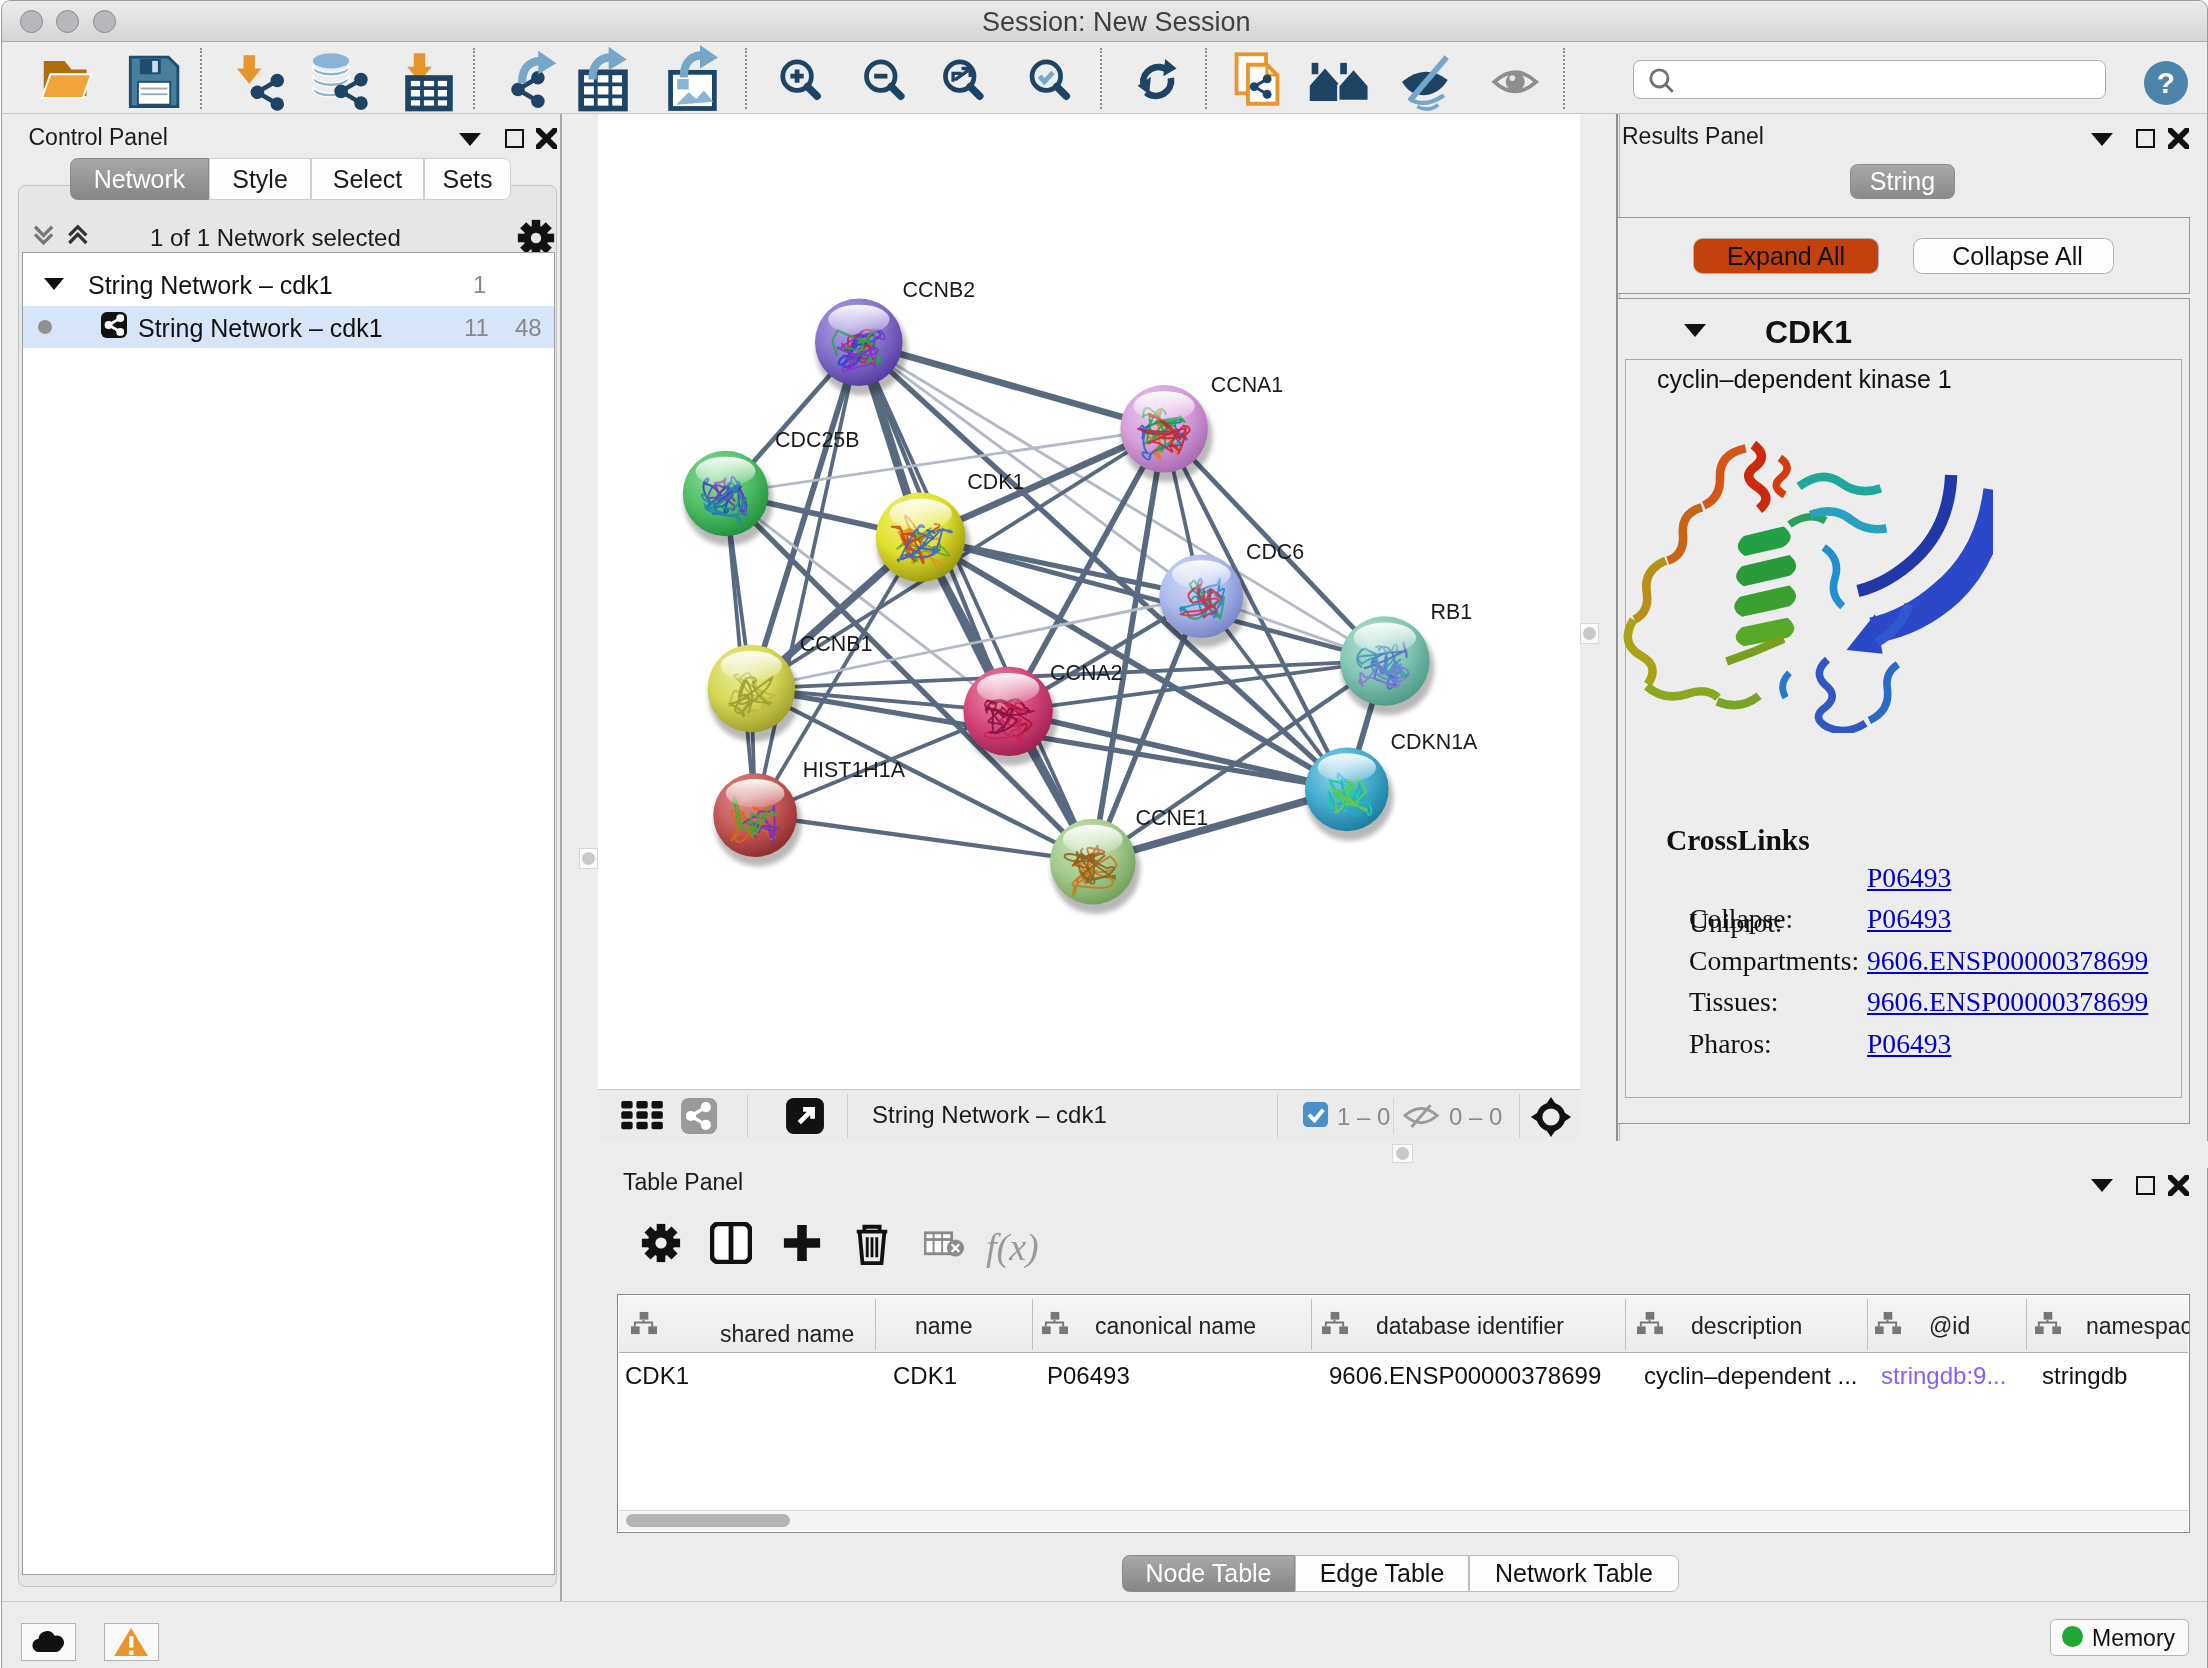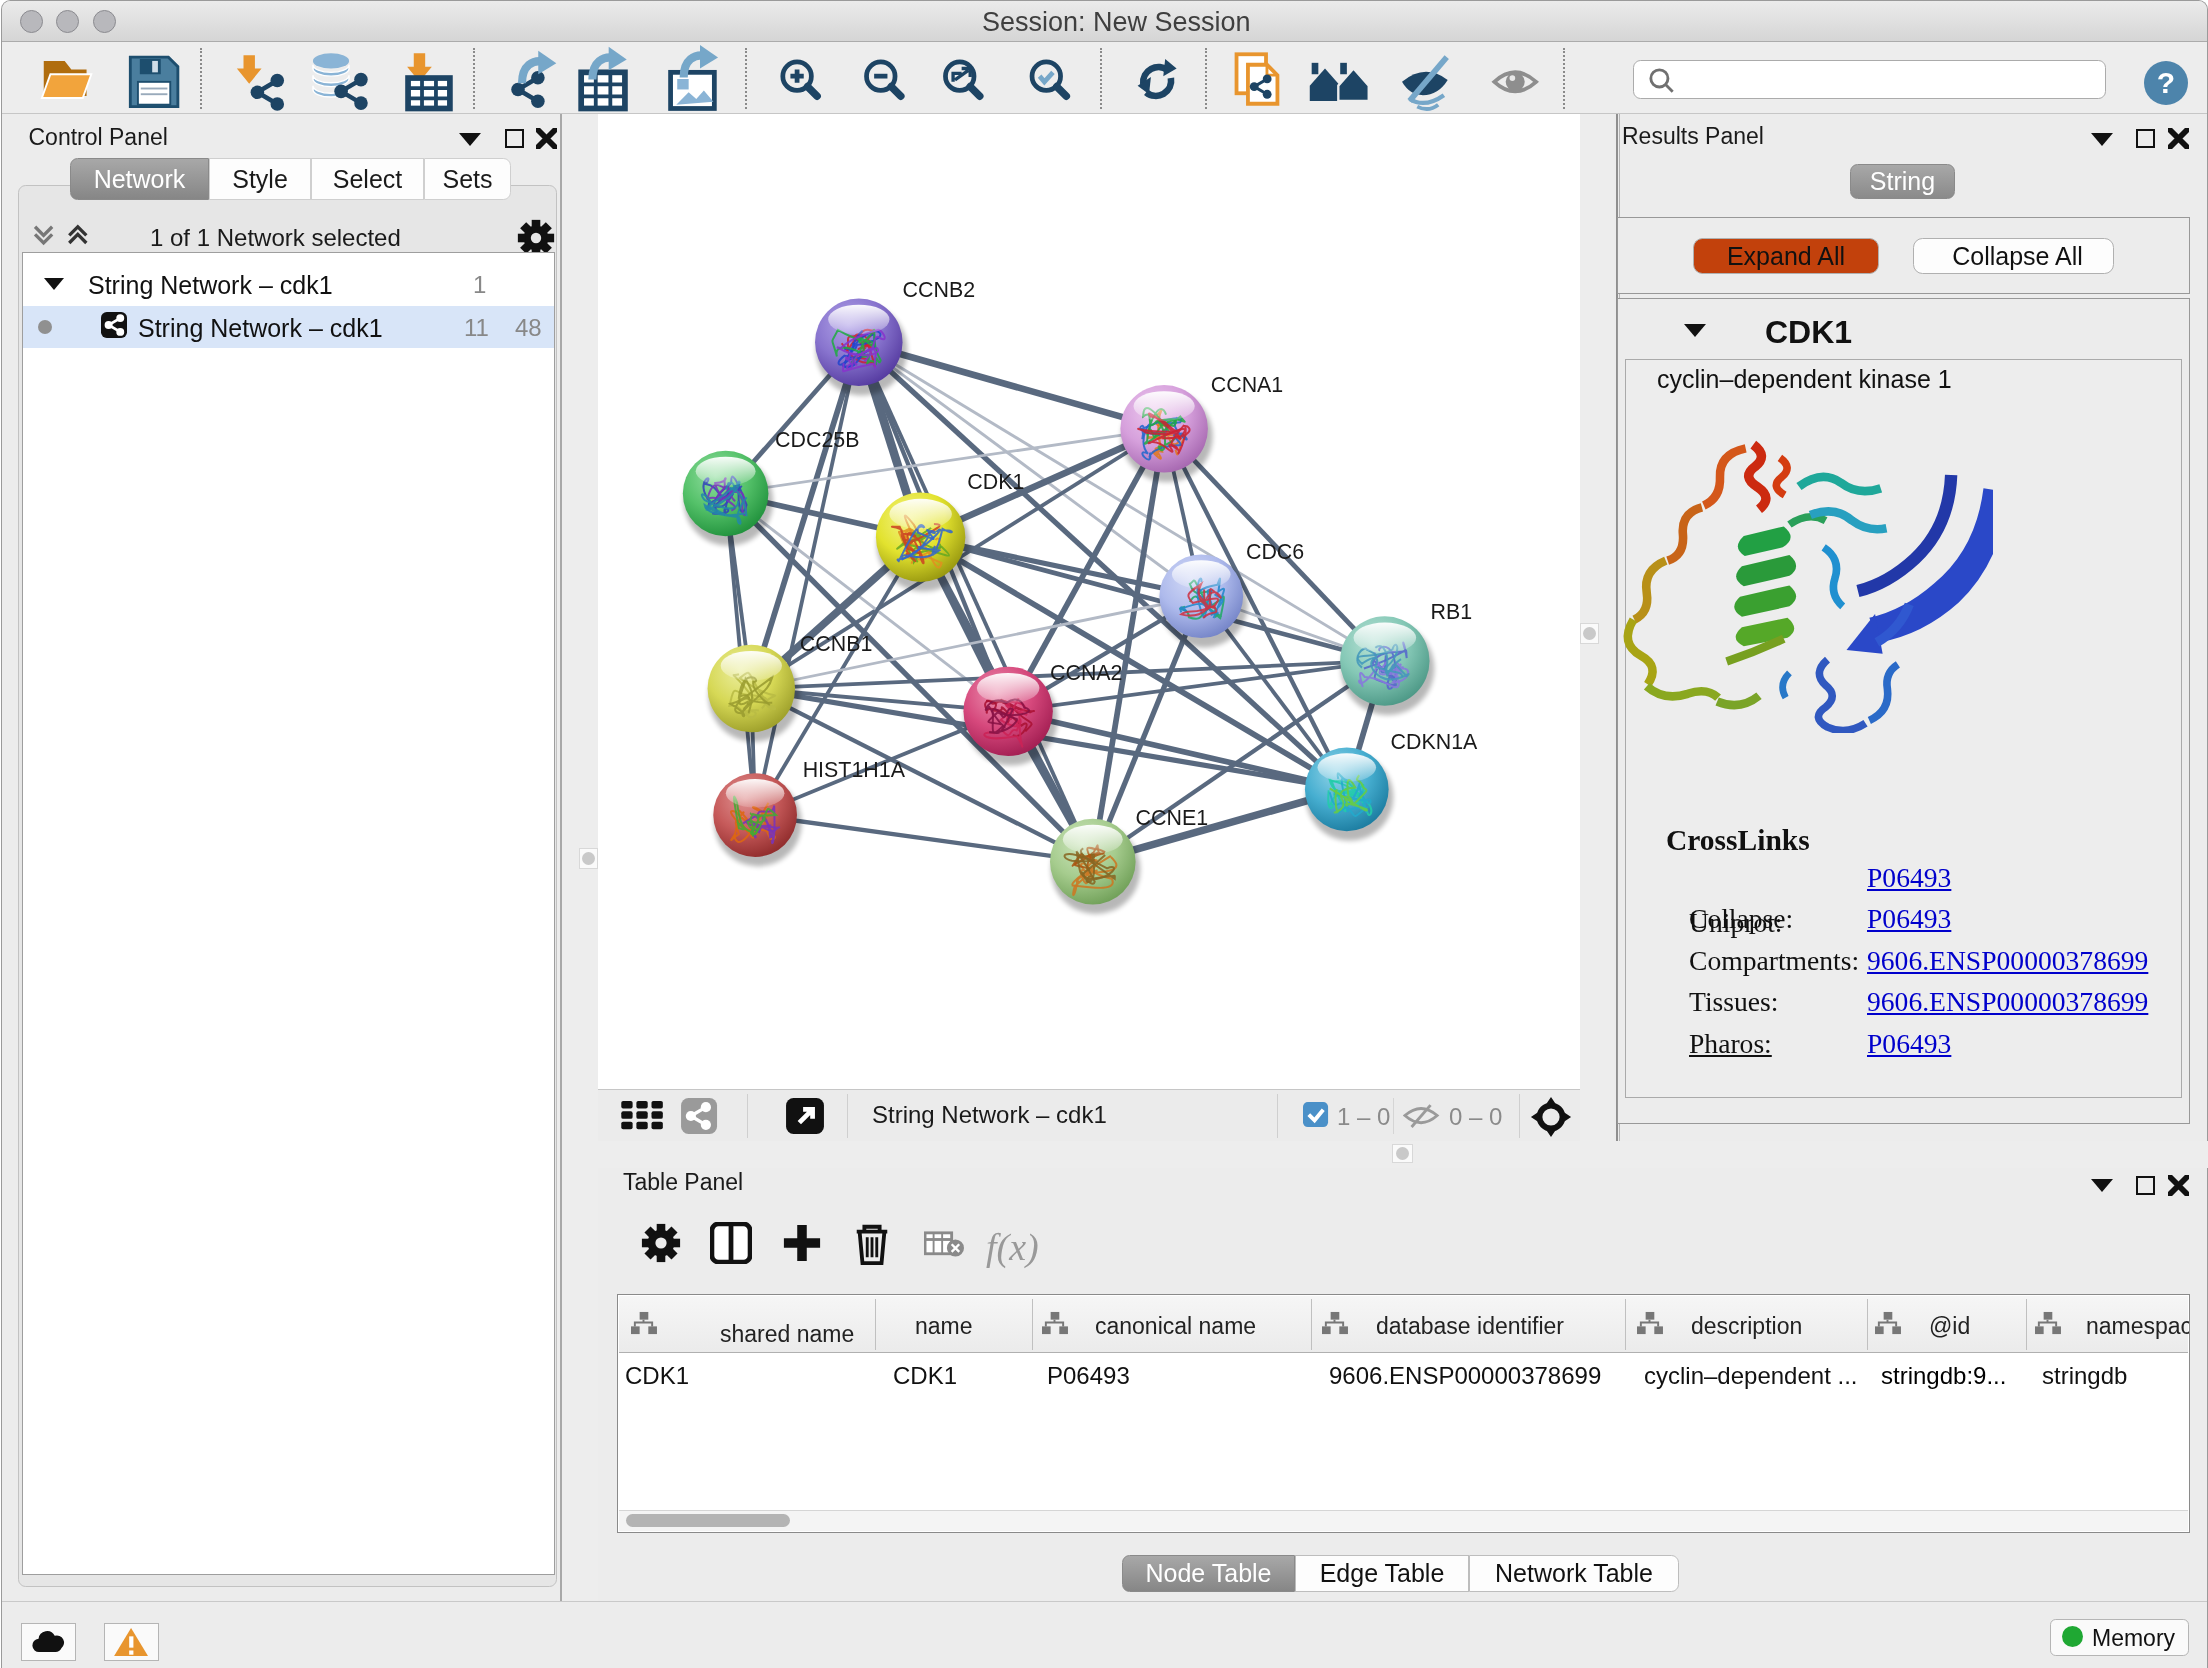--- a/index.html
+++ b/index.html
@@ -531,21 +531,21 @@
   </svg>
 <div style="position:absolute;left:1666px;top:824px;font:bold 29.5px 'Liberation Serif', serif;color:#111;white-space:nowrap;text-align:center;">CrossLinks</div>
 <div style="position:absolute;left:1689px;top:907px;font:normal 27.6px 'Liberation Serif', serif;color:#111;white-space:nowrap;">Uniprot:</div>
 <div style="position:absolute;left:1867px;top:862px;font:normal 27.6px 'Liberation Serif', serif;color:#0000cc;white-space:nowrap;text-decoration:underline;">P06493</div>
 <div style="position:absolute;left:1689px;top:903px;font:normal 27.6px 'Liberation Serif', serif;color:#111;white-space:nowrap;">Collapse:</div>
 <div style="position:absolute;left:1867px;top:903px;font:normal 27.6px 'Liberation Serif', serif;color:#0000cc;white-space:nowrap;text-decoration:underline;">P06493</div>
 <div style="position:absolute;left:1689px;top:945px;font:normal 27.6px 'Liberation Serif', serif;color:#111;white-space:nowrap;">Compartments:</div>
 <div style="position:absolute;left:1867px;top:945px;font:normal 27.6px 'Liberation Serif', serif;color:#0000cc;white-space:nowrap;text-decoration:underline;">9606.ENSP00000378699</div>
 <div style="position:absolute;left:1689px;top:986px;font:normal 27.6px 'Liberation Serif', serif;color:#111;white-space:nowrap;">Tissues:</div>
 <div style="position:absolute;left:1867px;top:986px;font:normal 27.6px 'Liberation Serif', serif;color:#0000cc;white-space:nowrap;text-decoration:underline;">9606.ENSP00000378699</div>
-<div style="position:absolute;left:1689px;top:1028px;font:normal 27.6px 'Liberation Serif', serif;color:#111;white-space:nowrap;text-decoration:underline;">Pharos:</div>
+<div style="position:absolute;left:1689px;top:1028px;font:normal 27.6px 'Liberation Serif', serif;color:#111;white-space:nowrap;">Pharos:</div>
 <div style="position:absolute;left:1867px;top:1028px;font:normal 27.6px 'Liberation Serif', serif;color:#0000cc;white-space:nowrap;text-decoration:underline;">P06493</div>
 <div style="position:absolute;left:623px;top:1169px;font:normal 23px 'Liberation Sans', sans-serif;color:#1a1a1a;white-space:nowrap;">Table Panel</div>
 <div style="position:absolute;left:2091px;top:1179px;width:0;height:0;border-left:11.4px solid transparent;border-right:11.4px solid transparent;border-top:13.3px solid #111;"></div>
 <div style="position:absolute;left:2136px;top:1176px;width:19px;height:19px;border:2.9px solid #111;"></div>
 <svg style="position:absolute;left:2168px;top:1175px" width="21" height="21" viewBox="0 0 22 22">
     <path d="M2,2 L20,20 M20,2 L2,20" stroke="#111" stroke-width="6" stroke-linecap="round"></path>
   </svg>
 <svg class="abs" style="left:639px;top:1222px" width="44" height="42" viewBox="0 0 46 44">
     <circle cx="23" cy="22" r="14" fill="#111"></circle>
     <circle cx="23" cy="22" r="5.88" fill="#ececec"></circle>
@@ -627,21 +627,21 @@
     <rect x="1" y="16" width="9" height="8" fill="#777"></rect>
     <rect x="19" y="16" width="9" height="8" fill="#777"></rect>
     <path d="M14,9 v4 M5,16 v-4 h18 v4" stroke="#777" stroke-width="2" fill="none"></path>
   </svg>
 <div style="position:absolute;left:2086px;top:1313px;width:103px;height:28.5px;overflow:hidden;font:23px 'Liberation Sans';color:#222;white-space:nowrap;">namespace</div>
 <div style="position:absolute;left:625px;top:1362px;font:normal 24px 'Liberation Sans', sans-serif;color:#111;white-space:nowrap;">CDK1</div>
 <div style="position:absolute;left:893px;top:1362px;font:normal 24px 'Liberation Sans', sans-serif;color:#111;white-space:nowrap;">CDK1</div>
 <div style="position:absolute;left:1047px;top:1362px;font:normal 24px 'Liberation Sans', sans-serif;color:#111;white-space:nowrap;">P06493</div>
 <div style="position:absolute;left:1329px;top:1362px;font:normal 24px 'Liberation Sans', sans-serif;color:#111;white-space:nowrap;">9606.ENSP00000378699</div>
 <div style="position:absolute;left:1644px;top:1362px;font:normal 24px 'Liberation Sans', sans-serif;color:#111;white-space:nowrap;">cyclin–dependent ...</div>
-<div style="position:absolute;left:1881px;top:1362px;font:normal 24px 'Liberation Sans', sans-serif;color:#000000;white-space:nowrap;">stringdb:9...</div>
+<div style="position:absolute;left:1881px;top:1362px;font:normal 24px 'Liberation Sans', sans-serif;color:#8b5cf6;white-space:nowrap;">stringdb:9...</div>
 <div style="position:absolute;left:2042px;top:1362px;font:normal 24px 'Liberation Sans', sans-serif;color:#111;white-space:nowrap;">stringdb</div>
 <div style="position:absolute;left:619px;top:1510px;width:1569px;height:21px;background:#f4f4f4;border-top:1px solid #d5d5d5;"></div>
 <div style="position:absolute;left:626px;top:1514px;width:164px;height:13.3px;background:#b4b4b4;border-radius:6.7px;"></div>
 <div class="abs" style="left:1122px;top:1555px;width:173px;height:37px;background:linear-gradient(#a8a8a8,#868686);border:1px solid #8a8a8a;border-radius:7.6px 0 0 7.6px;color:#fff;font:25px 'Liberation Sans';text-align:center;line-height:35px;">Node Table</div>
 <div class="abs" style="left:1295px;top:1555px;width:174px;height:37px;background:#fdfdfd;border:1px solid #bdbdbd;color:#111;font:25px 'Liberation Sans';text-align:center;line-height:35px;">Edge Table</div>
 <div class="abs" style="left:1469px;top:1555px;width:210px;height:37px;background:#fdfdfd;border:1px solid #bdbdbd;border-radius:0 7.6px 7.6px 0;color:#111;font:25px 'Liberation Sans';text-align:center;line-height:35px;">Network Table</div>
 <div style="position:absolute;left:1.9px;top:1601px;width:2205px;height:68px;background:#ececec;border-top:1px solid #c9c9c9;"></div>
 <div class="abs" style="left:21px;top:1623px;width:55px;height:38px;background:#fafafa;border:1.4px solid #b5b5b5;"></div>
 <svg class="abs" style="left:30px;top:1629px" width="38" height="27" viewBox="0 0 40 28">
     <path d="M10,24 a7,7 0 0 1 -1,-14 a9,9 0 0 1 17,-3 a7.5,7.5 0 0 1 7,13 q-2,4 -6,4 z" fill="#111"></path>

